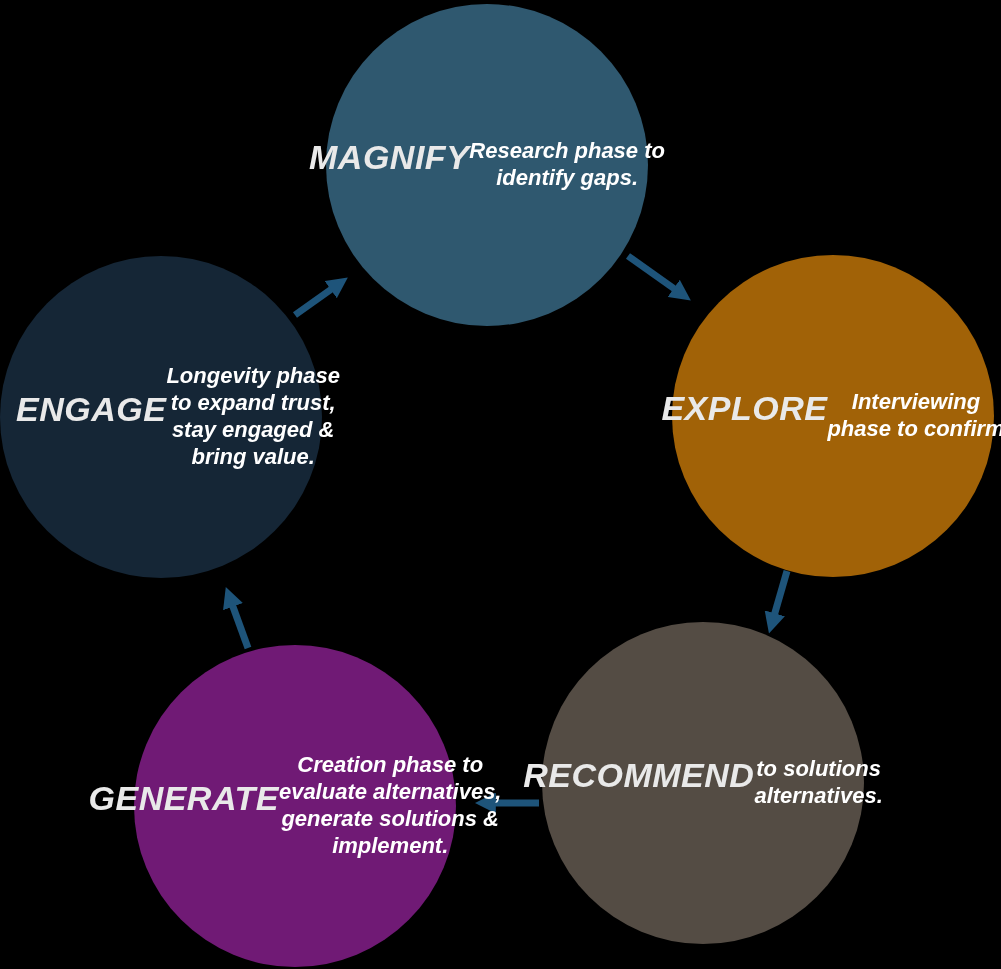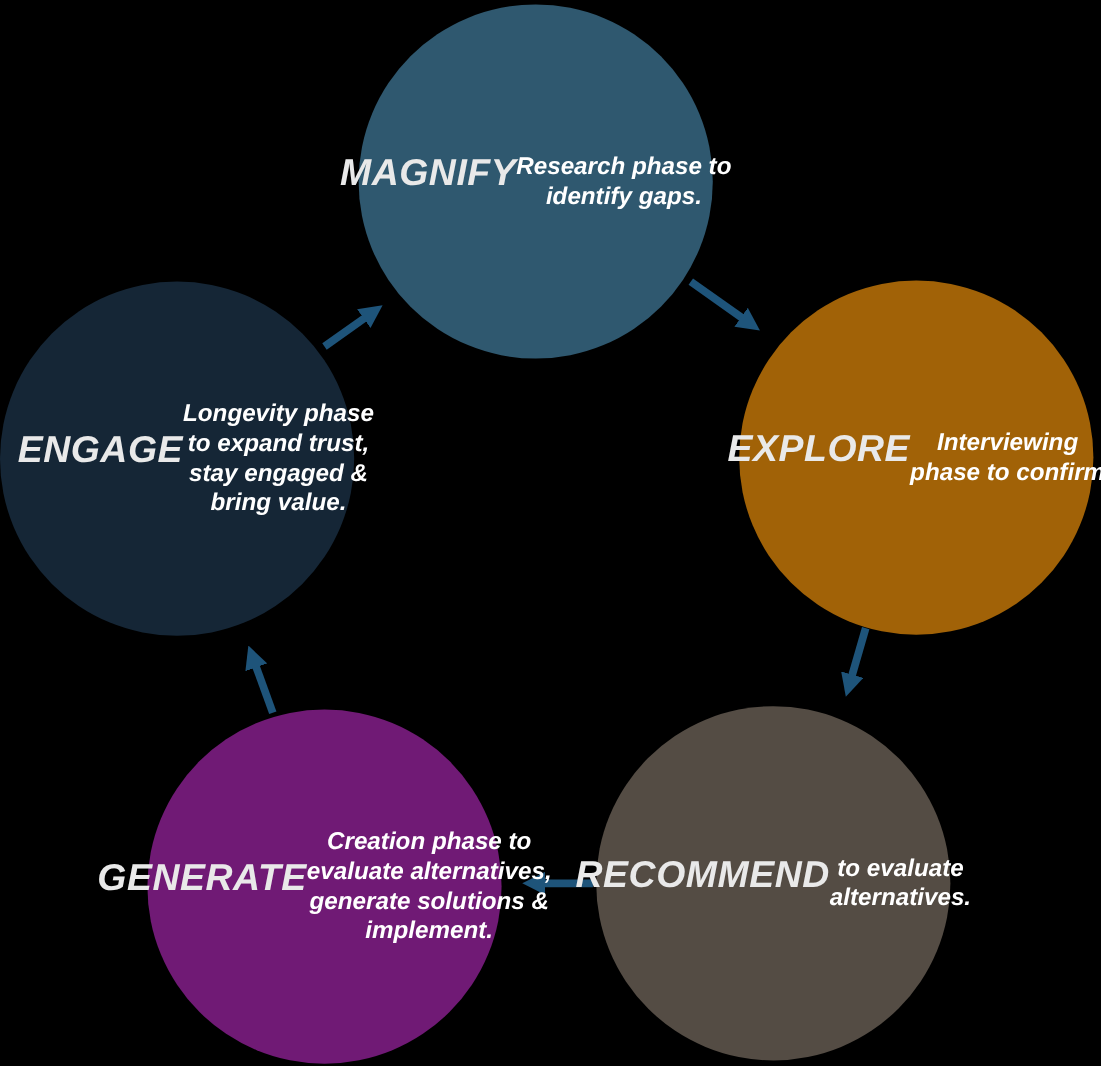--- a/index.html
+++ b/index.html
@@ -46,21 +46,21 @@
     font-size: 22px;
     font-weight: 700;
     color: #ffffff;
     text-align: center;
     line-height: 1.22;
   }
   .circle-desc span { display: block; white-space: nowrap; }
 
   .pos-magnify   { left: 326px; top: 4px; }
   .pos-explore   { left: 672px; top: 255px; }
-  .pos-recommend { left: 542px; top: 642px; }
+  .pos-recommend { left: 542px; top: 622px; }
   .pos-generate  { left: 134px; top: 645px; }
   .pos-engage    { left: 0px;   top: 256px; padding-left: 48px; }
 
   .arrows-overlay {
     position: absolute;
     left: 0; top: 0;
     width: 1001px;
     height: 969px;
     pointer-events: none;
   }
@@ -104,21 +104,21 @@
     <div class="circle-desc">
       <span>Interviewing</span>
       <span>phase to confirm</span>
     </div>
   </div>
 
   <div class="circle pos-recommend" style="background-color: rgb(84, 76, 68);">
     <div class="circle-title">RECOMMEND</div>
     <div class="circle-divider"></div>
     <div class="circle-desc">
-      <span>to evaluate</span>
+      <span>to solutions</span>
       <span>alternatives.</span>
     </div>
   </div>
 
   <div class="circle pos-generate" style="background-color: #701a75;">
     <div class="circle-title">GENERATE</div>
     <div class="circle-divider"></div>
     <div class="circle-desc">
       <span>Creation phase to</span>
       <span>evaluate alternatives,</span>

